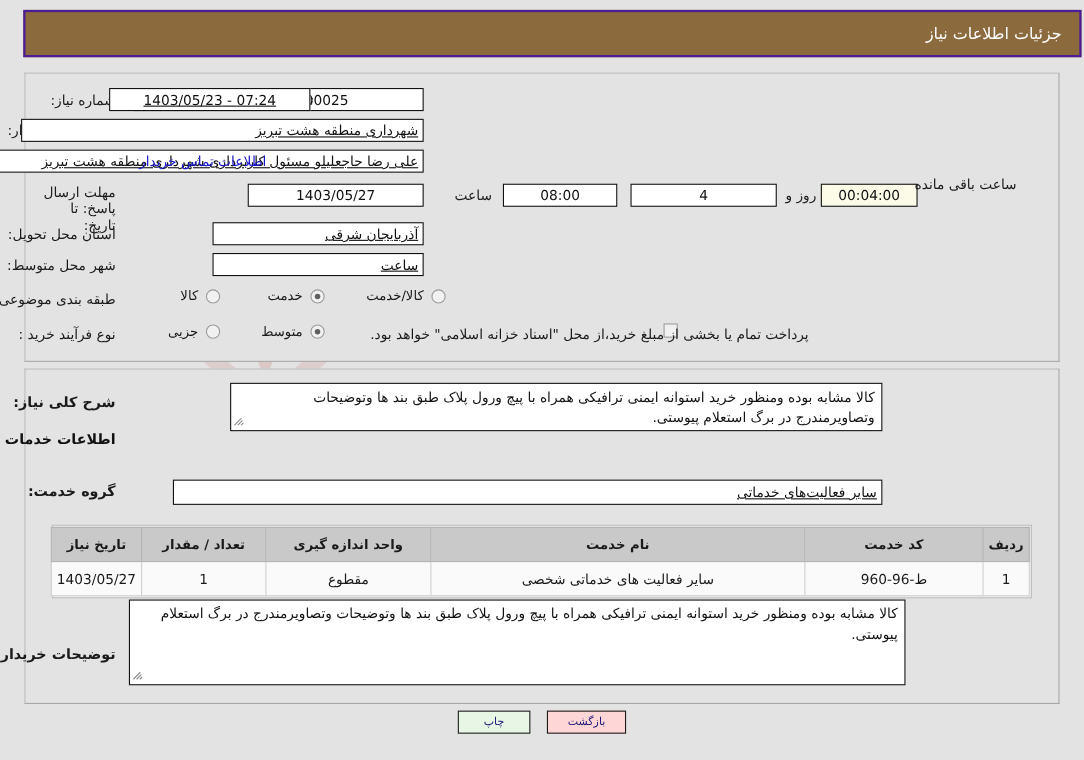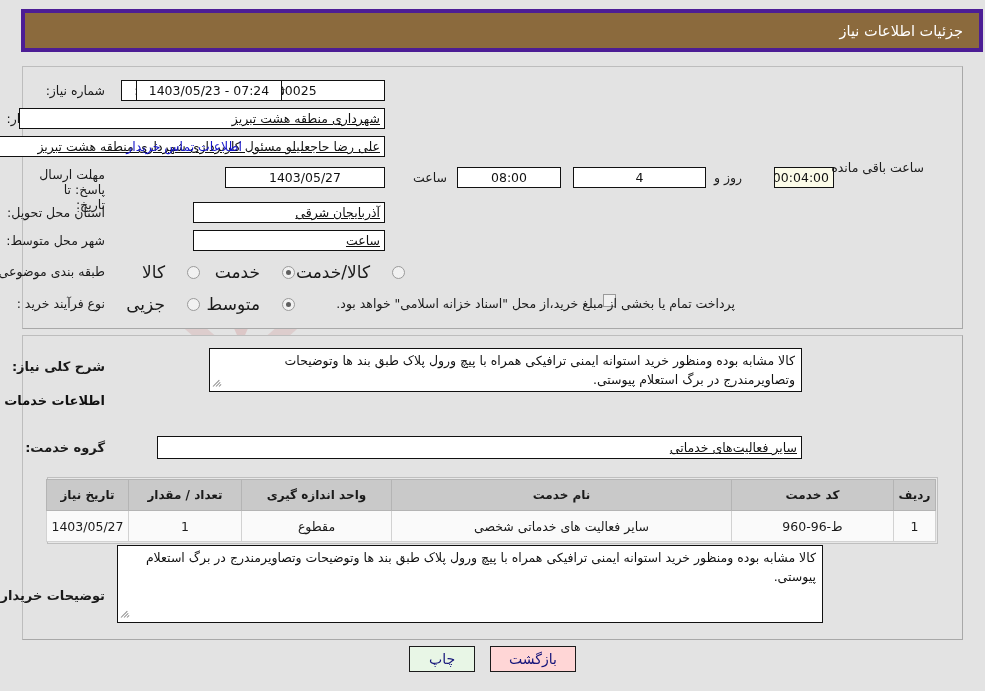--- a/index.html
+++ b/index.html
@@ -69,21 +69,21 @@
   .layer { position: relative; z-index: 2; }
 
   
   .titlebar {
     position: absolute;
     left: 21px;
     top: 9px;
     width: 962px;
     height: 43px;
     background: #8b6a3d;
-    border: 4px solid #4c1d95;
+    border: 2px solid #4c1d95;
     box-sizing: border-box;
     display: flex;
     align-items: center;
     justify-content: flex-start;
     padding-right: 16px;
   }
   .titlebar-text {
     color: #ffffff;
     font-size: 14.5px;
     font-weight: normal;
@@ -136,23 +136,23 @@
     text-decoration: none;
     cursor: pointer;
     white-space: nowrap;
   }
 
   
   .radio-wrap {
     position: absolute;
     display: flex;
     align-items: center;
-    gap: 22px;
-    white-space: nowrap;
-    font-size: 17px;
+    gap: 7px;
+    white-space: nowrap;
+    font-size: 12px;
   }
   .radio {
     width: 13px; height: 13px;
     border-radius: 50%;
     border: 1px solid #9a9a9a;
     background: #f1f1f1;
     box-sizing: border-box;
     display: inline-block;
     position: relative;
     flex: none;
@@ -256,21 +256,21 @@
     top: 646px;
     width: 985px;
     display: flex;
     justify-content: center;
     gap: 15px;
     z-index: 3;
   }
   .btn {
     box-sizing: border-box;
     border: 1px solid #1b1b1b;
-    font-size: 14px;
+    font-size: 10px;
     font-family: "DejaVu Sans", "Liberation Sans", sans-serif;
     color: #15157a;
     padding: 4px 18px;
     cursor: pointer;
     min-width: 66px;
     text-align: center;
   }
   .btn-print  { background: #e8f6e6; }
   .btn-back   { background: #ffd6d6; }
 </style>
@@ -288,36 +288,36 @@
 <div class="titlebar">
   <span class="titlebar-text">جزئیات اطلاعات نیاز</span>
 </div>
 
 <div class="panel" id="panel-top"></div>
 
 <div class="lbl" style="right:880px; top:83px;">شماره نیاز:</div>
 <div class="fld" style="right:600px; top:80px; width:264px;">1103094735000025</div>
 
 <div class="lbl" style="right:700px; top:83px;">تاریخ و ساعت اعلان عمومی:</div>
-<div class="fld" style="right:703px; top:80px; width:146px;">07:24 - 1403/05/23</div>
+<div class="fld" style="right:703px; top:80px; width:183px;text-decoration:underline;">07:24 - 1403/05/23</div>
 
 <div class="lbl" style="right:880px; top:111px;">نام دستگاه خریدار:</div>
 <div class="fld rightalign" style="right:600px; top:108px; width:366px;">شهرداری منطقه هشت تبریز</div>
 
 <div class="lbl" style="right:880px; top:139px;">ایجاد کننده درخواست:</div>
 <div class="fld rightalign" style="right:600px; top:136px; width:557px;">علی رضا حاجعلیلو مسئول کاربردازی شهرداری منطقه هشت تبریز</div>
 <a class="link" style="right:743px; top:139px;" href="#">اطلاعات تماس خریدار</a>
 
 <div class="lbl" style="right:880px; top:167px; width:70px; text-align:right; line-height:15px; white-space:normal;">مهلت ارسال پاسخ: تا تاریخ:</div>
 <div class="fld" style="right:600px; top:167px; width:160px;">1403/05/27</div>
 <div class="lbl" style="right:538px; top:170px;">ساعت</div>
 <div class="fld" style="right:424px; top:167px; width:104px;margin-left:48px;">08:00</div>
 <div class="fld" style="right:279px; top:167px; width:133px;">4</div>
 <div class="lbl" style="right:243px; top:170px;">روز و</div>
-<div class="fld cream" style="right:151px; top:167px; width:60px;">00:04:00</div>
+<div class="fld cream" style="right:151px; top:167px; width:88px;">00:04:00</div>
 <div class="lbl" style="right:61px; top:160px;">ساعت باقی مانده</div>
 
 <div class="lbl" style="right:880px; top:205px;">استان محل تحویل:</div>
 <div class="fld rightalign" style="right:600px; top:202px; width:192px;">آذربایجان شرقی</div>
 
 <div class="lbl" style="right:880px; top:233px;">شهر محل متوسط:</div>
 <div class="fld rightalign" style="right:600px; top:230px; width:192px;">ساعت</div>
 
 <div class="lbl" style="right:880px; top:264px;">طبقه بندی موضوعی:</div>
 <div class="radio-wrap" style="right:785px; top:262px;">

